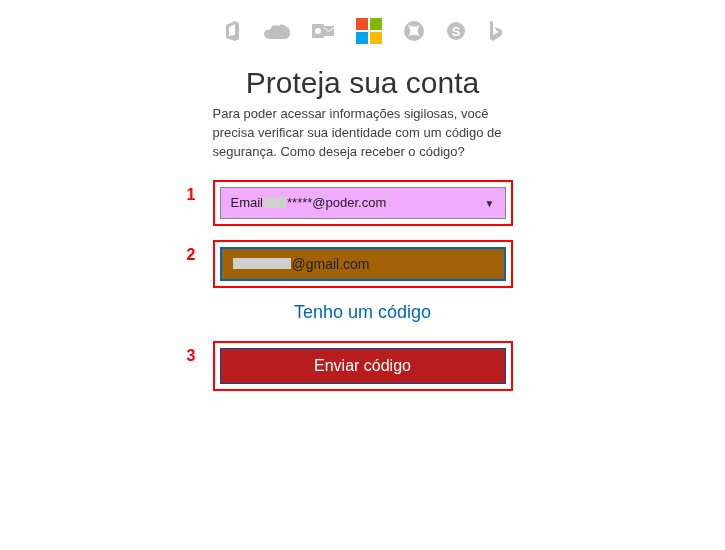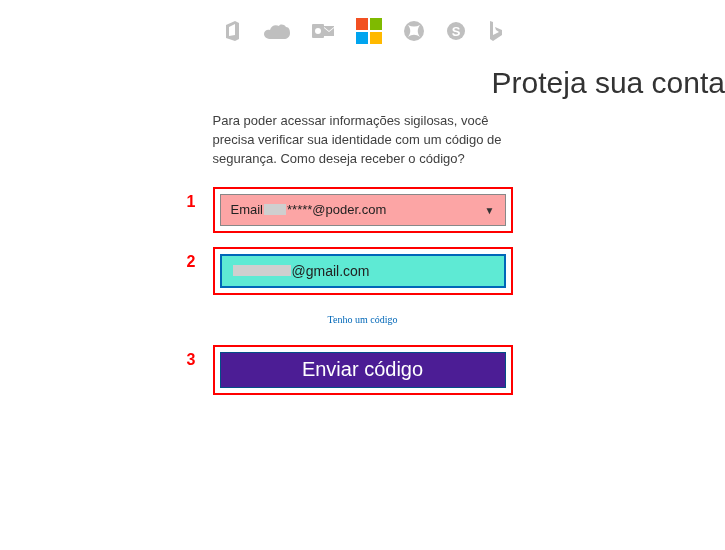--- a/index.html
+++ b/index.html
@@ -28,28 +28,28 @@
     grid-template-columns: 12px 12px;
     grid-template-rows: 12px 12px;
     gap: 2px;
   }
   .ms-logo div { width: 12px; height: 12px; }
   .ms-r { background: #f25022; }
   .ms-g { background: #7fba00; }
   .ms-b { background: #00a4ef; }
   .ms-y { background: #ffb900; }
   h1 {
-    text-align: right;
+    text-align: center;
     font-weight: 300;
     font-size: 30px;
     color: #333;
   }
   .content {
     width: 300px;
-    margin: 12px auto;
+    margin: 5px auto;
     position: relative;
   }
   .desc {
     font-size: 13px;
     color: #404040;
     line-height: 1.45;
     margin-bottom: 18px;
   }
   .field-wrap {
     position: relative;
@@ -64,21 +64,21 @@
     font-size: 16px;
   }
   .red-box {
     border: 2px solid #ff0000;
     padding: 5px;
   }
   .select-look {
     width: 100%;
     height: 32px;
     border: 1px solid #888;
-    background: #fca5a5;
+    background: #f0abfc;
     font-size: 13px;
     color: #222;
     padding: 0 26px 0 10px;
     position: relative;
     display: flex;
     align-items: center;
   }
   .select-arrow {
     position: absolute;
     right: 10px;
@@ -91,45 +91,44 @@
     display: inline-block;
     background: #cfcfcf;
     height: 11px;
     vertical-align: middle;
     margin: 0 1px;
   }
   .input-look {
     width: 100%;
     height: 34px;
     border: 2px solid #0067b8;
-    background: #5eead4;
+    background: #a16207;
     font-size: 14px;
     color: #222;
     padding: 0 10px;
     display: flex;
     align-items: center;
   }
   .link-center {
     text-align: center;
     margin: 14px 0 18px 0;
   }
   .link {
     color: #0067b8;
-    font-size: 10px;
+    font-size: 18px;
     text-decoration: none;
     cursor: pointer;
-    font-family: Liberation Serif, serif;
   }
   .btn-primary {
     width: 100%;
     height: 36px;
-    background: #4c1d95;
+    background: #b91c1c;
     border: 1px solid #034e87;
     color: #fff;
-    font-size: 20px;
+    font-size: 16px;
     display: flex;
     align-items: center;
     justify-content: center;
     cursor: pointer;
   }
   .footer-links {
     text-align: center;
     margin-top: 22px;
   }
   .footer-links .link { margin: 0 12px; }

